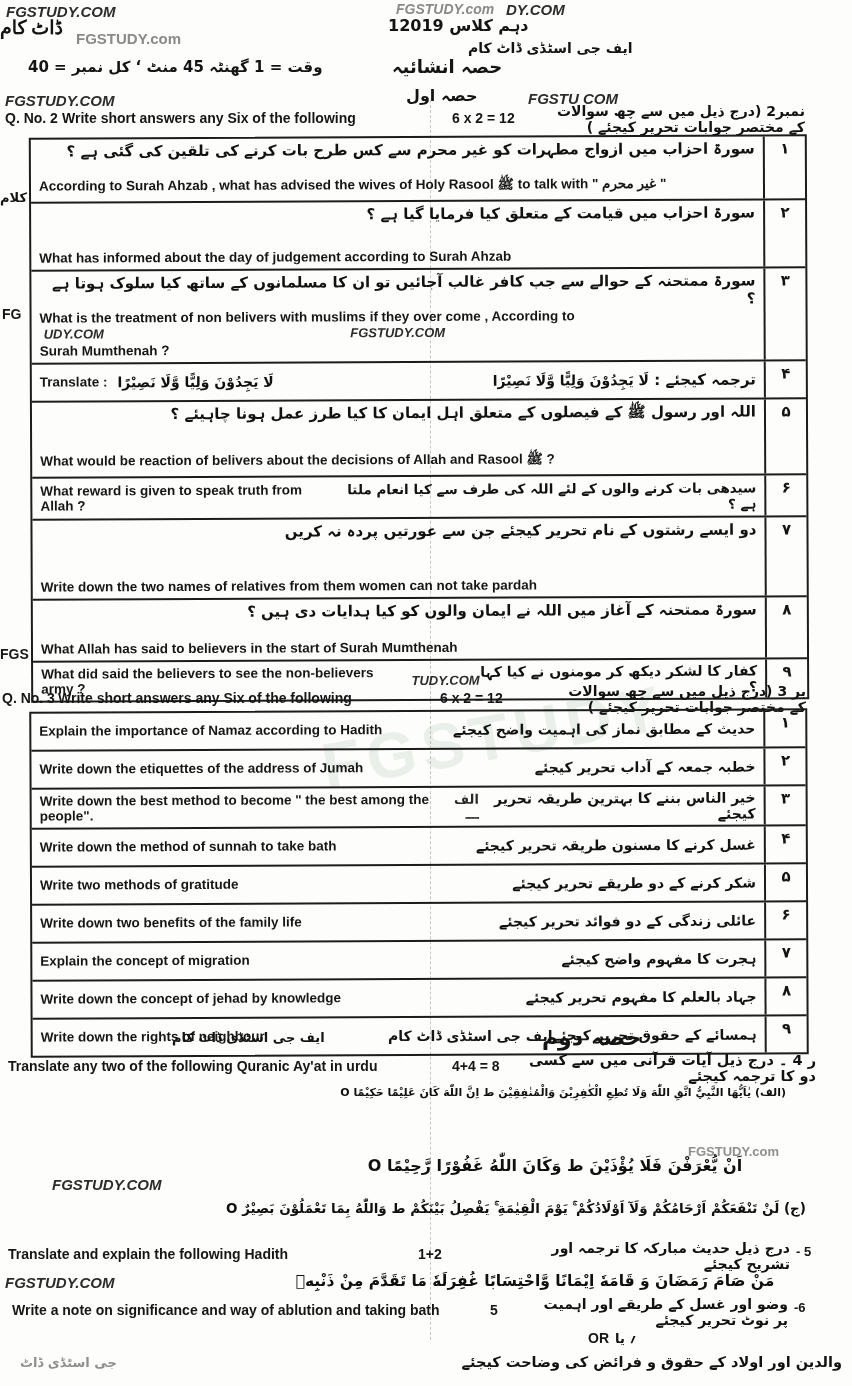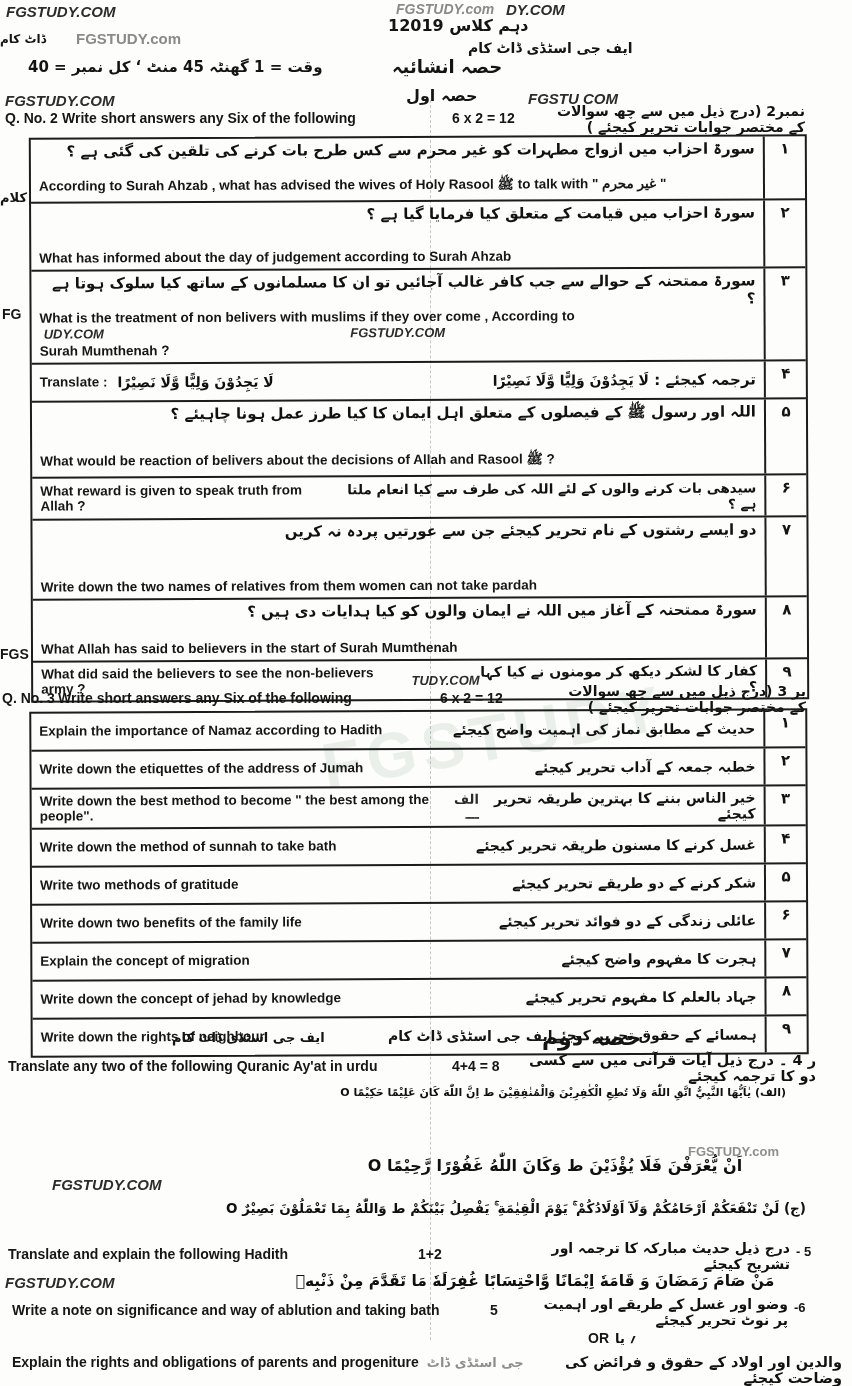--- a/index.html
+++ b/index.html
@@ -47,21 +47,21 @@
 <div class="sheet">
 
   <div class="abs crease" style="left:430px; top:100px; height:1240px;"></div>
   <div class="abs ghost" style="left:320px; top:700px;">FGSTUDY</div>
 
   <div class="abs wm wm-dark" style="left:6px; top:3px; font-size:15px;">FGSTUDY.COM</div>
   <div class="abs wm wm-gray" style="left:396px; top:1px; font-size:14px;">FGSTUDY.com</div>
   <div class="abs wm wm-dark" style="left:506px; top:1px; font-size:15px;">DY.COM</div>
   <div class="abs hdr-ur" style="left:388px; top:16px; font-size:16px;">دہم کلاس 12019</div>
   <div class="abs hdr-ur" style="left:468px; top:40px; font-size:14px;">ایف جی اسٹڈی ڈاٹ کام</div>
-  <div class="abs hdr-ur" style="left:0px; top:32px; font-size:12px;">ڈاٹ کام</div>
+  <div class="abs hdr-ur" style="left:0px; top:16px; font-size:19px;font-family:Liberation Serif, serif;">ڈاٹ کام</div>
   <div class="abs wm-gray" style="left:76px; top:30px; font-size:15px;">FGSTUDY.com</div>
   <div class="abs hdr-ur" style="left:28px; top:58px; font-size:15px;">وقت = 1 گھنٹہ 45 منٹ ‘ کل نمبر = 40</div>
   <div class="abs hdr-ur" style="left:392px; top:56px; font-size:18px;">حصہ انشائیہ</div>
   <div class="abs hdr-ur" style="left:406px; top:86px; font-size:16px;">حصہ اول</div>
   <div class="abs wm wm-dark" style="left:5px; top:92px; font-size:15px;">FGSTUDY.COM</div>
   <div class="abs wm wm-dark" style="left:528px; top:90px; font-size:15px;">FGSTU COM</div>
 
   <div class="abs hdr-ur" style="left:0px; top:190px; font-size:13px;">کلام</div>
   <div class="abs en" style="left:2px; top:306px; font-size:14px;">FG</div>
   <div class="abs en" style="left:0px; top:646px; font-size:14px;">FGS</div>
@@ -270,18 +270,17 @@
   <div class="abs en" style="left:490px; top:1302px; font-size:14px;">5</div>
   <div class="abs ur" style="left:538px; top:1296px; width:250px; text-align:right; font-size:14px;">وضو اور غسل کے طریقے اور اہمیت پر نوٹ تحریر کیجئے</div>
   <div class="abs en" style="left:794px; top:1300px; font-size:13px;">-6</div>
 
   <div class="abs" style="left:588px; top:1330px; display:flex; gap:6px; align-items:center;">
     <span class="en" style="font-size:14px;">OR</span>
     <span class="ur" style="font-size:13px;">؍ یا</span>
   </div>
 
   <div class="abs" style="left:12px; top:1354px; width:830px; display:flex; align-items:baseline;">
-    <span class="en" style="font-size:14px;">Explain the rights and obligations of parents and progeniture</span>
     <span class="ur small-gray" style="margin-left:8px; font-size:13px;">جی اسٹڈی ڈاٹ</span>
     <span class="ur" style="margin-left:8px; flex:1; text-align:right; font-size:14.5px;">والدین اور اولاد کے حقوق و فرائض کی وضاحت کیجئے</span>
   </div>
 
 </div>
 
 </body></html>

